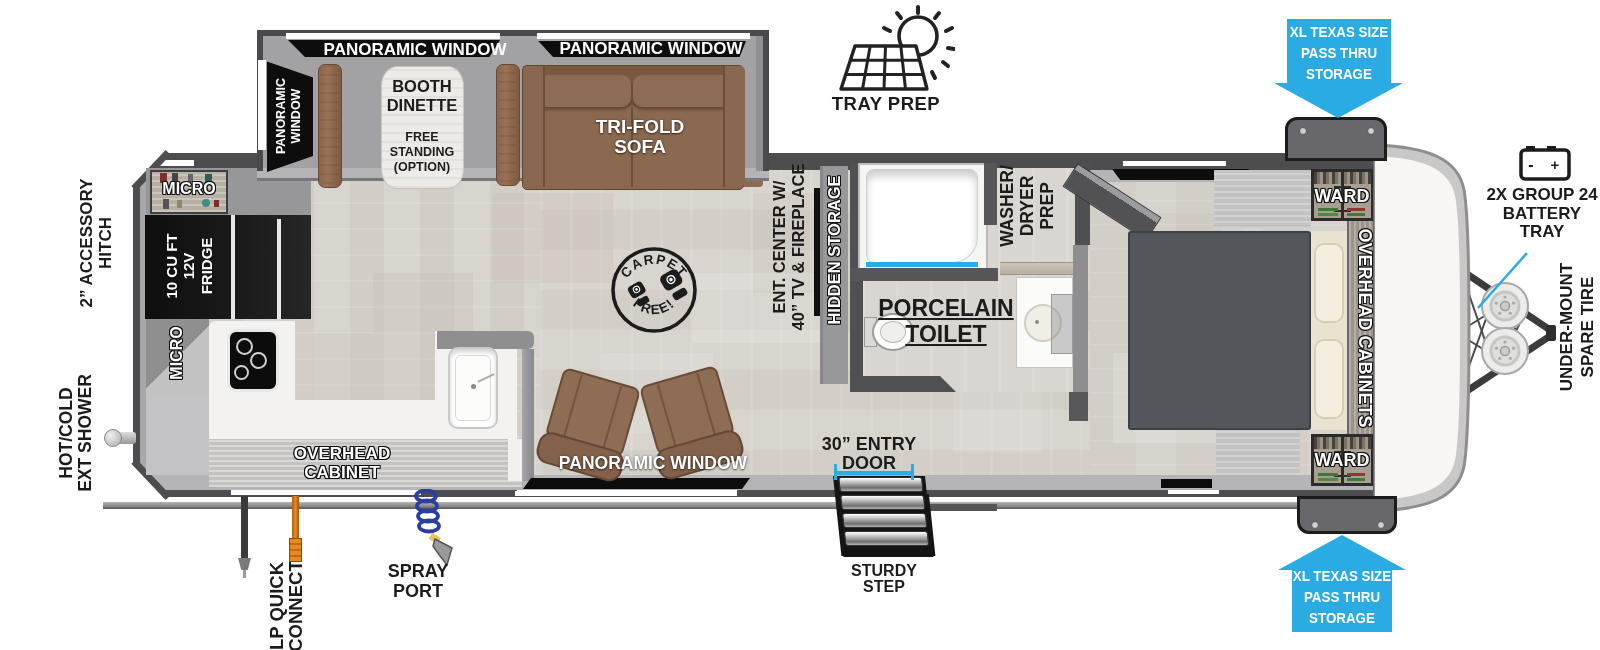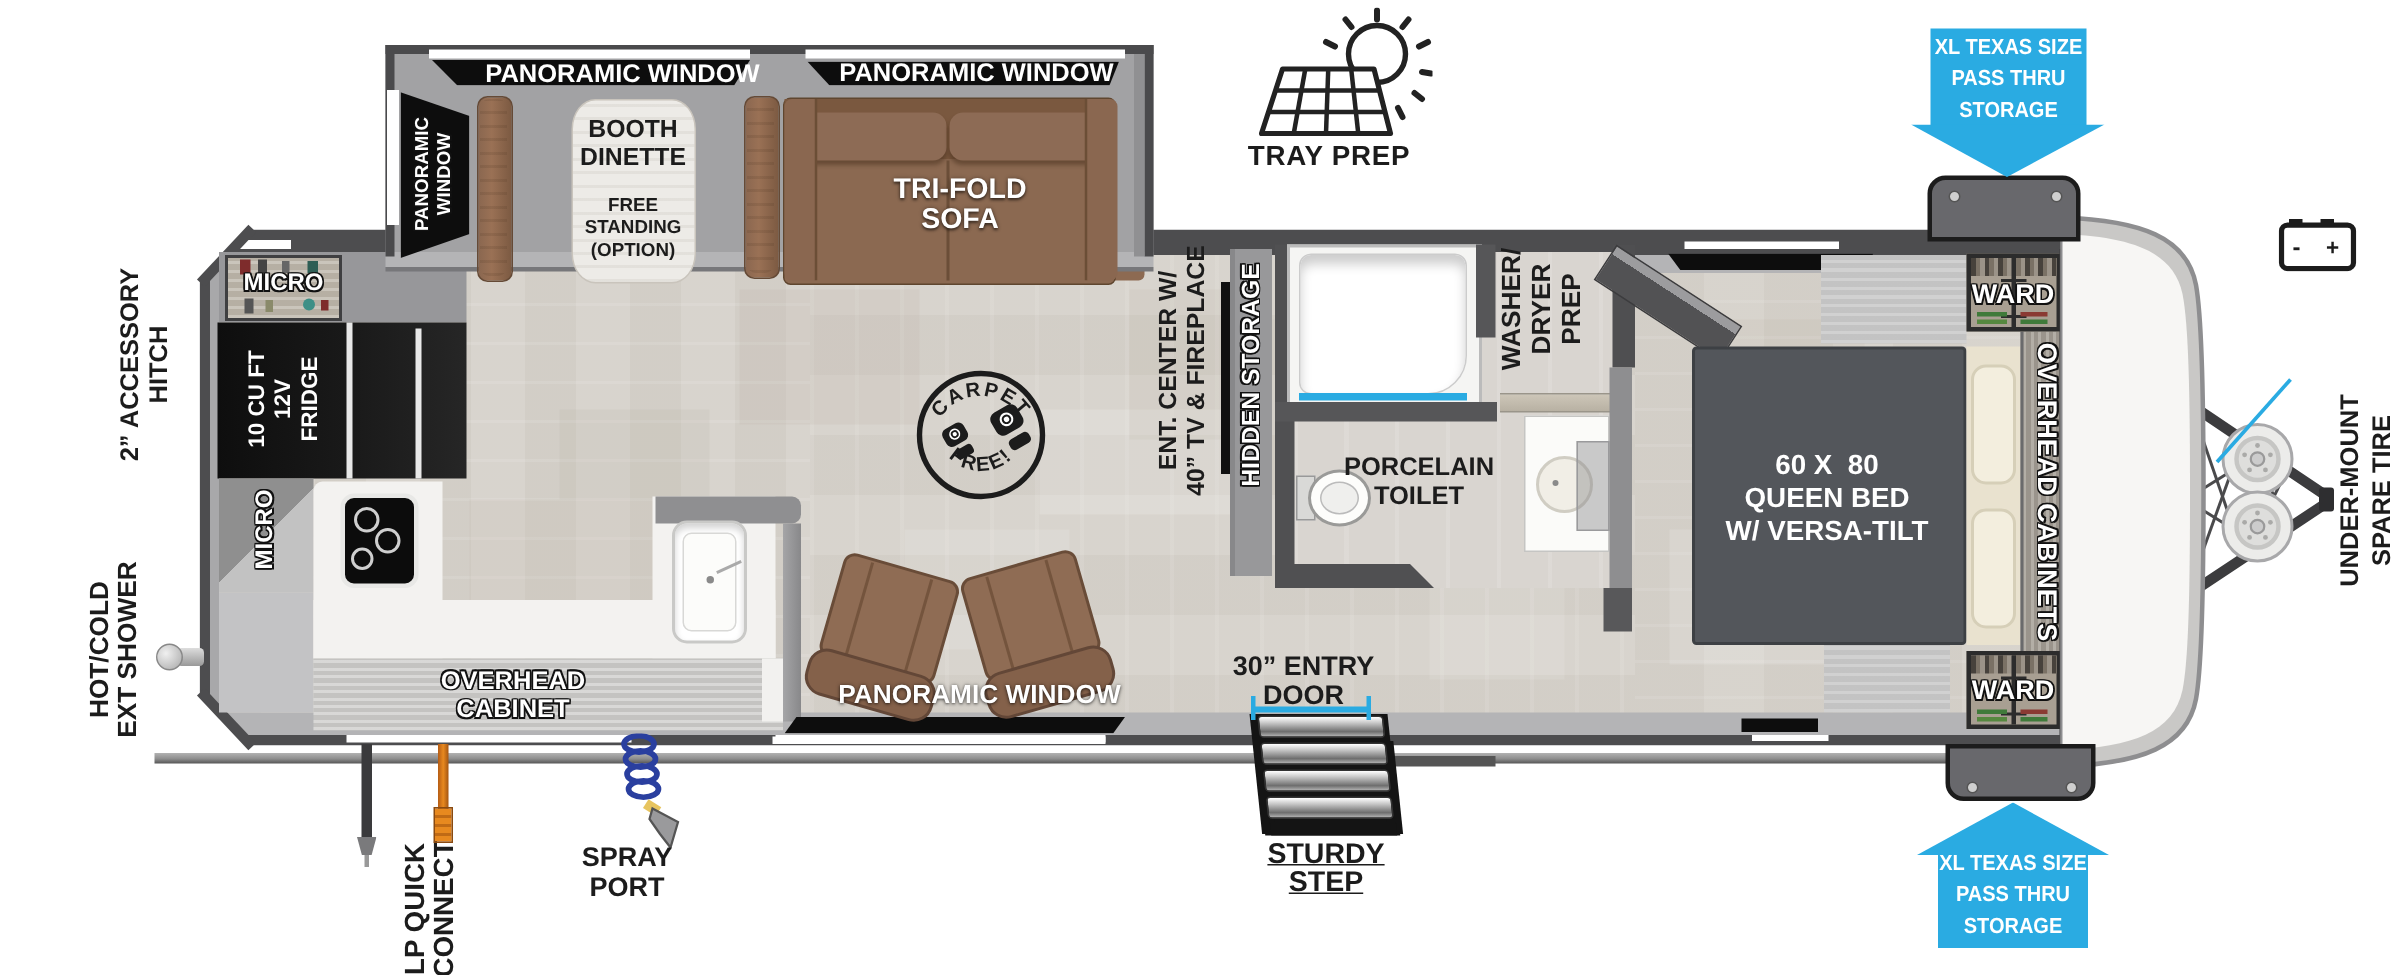--- a/index.html
+++ b/index.html
@@ -158,21 +158,21 @@
 <div class="a" style="left:858px;top:163px;width:130px;height:111px;background:#f5f5f3;border:2px solid #bbb;box-sizing:border-box;"></div>
 <div class="a" style="left:866px;top:169px;width:112px;height:94px;background:#fff;border:1px solid #ccc;border-radius:8px 8px 26px 8px;box-sizing:border-box;box-shadow:inset 0 6px 8px rgba(0,0,0,.2);"></div>
 <div class="a" style="left:866px;top:262px;width:112px;height:5px;background:#2aabe2;"></div>
 
 <div class="a" style="left:850px;top:268px;width:148px;height:13px;background:#565658;"></div>
 <div class="a" style="left:984px;top:163px;width:13px;height:62px;background:#565658;"></div>
 
 <div class="a" style="left:864px;top:317px;width:13px;height:30px;background:#d9d9d7;border:1px solid #999;box-sizing:border-box;"></div>
 <div class="a" style="left:872px;top:313px;width:42px;height:38px;background:#fdfdfb;border:2px solid #9a9a98;border-radius:50%;box-sizing:border-box;"></div>
 <div class="a" style="left:880px;top:321px;width:26px;height:22px;background:#efefed;border:1px solid #bbb;border-radius:50%;box-sizing:border-box;"></div>
-<div class="t" style="left:946px;top:321px;font-size:17px;transform:translate(-50%,-50%);line-height:1.13;">PORCELAIN<br>TOILET</div>
+<div class="t" style="left:946px;top:321px;font-size:23px;transform:translate(-50%,-50%);line-height:1.13;text-decoration:underline;">PORCELAIN<br>TOILET</div>
 
 <div class="a" style="left:850px;top:376px;width:90px;height:16px;background:#505052;"></div>
 <div class="a" style="left:940px;top:376px;width:16px;height:16px;background:#505052;clip-path:polygon(0 0,100% 100%,0 100%);"></div>
 
 <div class="t r90" style="left:1028px;top:206px;font-size:17.5px;line-height:1.14;">WASHER/<br>DRYER<br>PREP</div>
 
 <div class="a" style="left:1000px;top:262px;width:85px;height:13px;background:linear-gradient(180deg,#cdc6b8,#b8b1a3);border-top:1px solid #9a958a;border-bottom:1px solid #9a958a;box-sizing:border-box;"></div>
 <div class="a" style="left:1016px;top:277px;width:57px;height:91px;background:#fbfbf9;border:1px solid #c5c5c3;box-sizing:border-box;"></div>
 <div class="a" style="left:1024px;top:304px;width:38px;height:38px;background:#f1eee6;border:2px solid #d0cdc3;border-radius:50%;box-sizing:border-box;"></div>
 <div class="a" style="left:1035px;top:320px;width:4px;height:4px;background:#8a8a8a;border-radius:50%;"></div>
@@ -183,21 +183,20 @@
 <div class="a" style="left:1069px;top:392px;width:19px;height:29px;background:#58585a;"></div>
 
 <div class="a" style="left:1112px;top:169px;width:137px;height:11px;background:#0d0d0d;clip-path:polygon(0 0,100% 0,94% 100%,6% 100%);"></div>
 
 <div class="a" style="left:1062px;top:188px;width:98px;height:26px;background:linear-gradient(180deg,#9c9c9e 0 6px,#525254 6px);transform:rotate(33deg);border:1px solid #3c3c3e;"></div>
 
 <div class="a" style="left:1214px;top:170px;width:97px;height:59px;background:#c7c7c7 repeating-linear-gradient(0deg,rgba(255,255,255,.18) 0 2px,rgba(0,0,0,.02) 2px 6px);"></div>
 <div class="a" style="left:1216px;top:430px;width:84px;height:45px;background:#c7c7c7 repeating-linear-gradient(0deg,rgba(255,255,255,.18) 0 2px,rgba(0,0,0,.02) 2px 6px);"></div>
 
 <div class="a" style="left:1128px;top:231px;width:183px;height:199px;background:#53565b;border:2px solid #3d4044;box-sizing:border-box;border-radius:3px;"></div>
-<div class="t w" style="left:1218px;top:332px;font-size:18.5px;transform:translate(-50%,-50%);line-height:1.18;">60 X&nbsp; 80<br>QUEEN BED<br>W/ VERSA-TILT</div>
 
 <div class="a" style="left:1311px;top:231px;width:36px;height:199px;background:#e9e2cf;"></div>
 <div class="a" style="left:1314px;top:243px;width:30px;height:80px;background:#f3eede;border:2px solid #d6cfb8;border-radius:10px;box-sizing:border-box;"></div>
 <div class="a" style="left:1314px;top:339px;width:30px;height:80px;background:#f3eede;border:2px solid #d6cfb8;border-radius:10px;box-sizing:border-box;"></div>
 
 <div class="a" style="left:1347px;top:221px;width:34px;height:213px;background:#a29c93 repeating-linear-gradient(90deg,rgba(255,255,255,.18) 0 2px,rgba(0,0,0,.05) 2px 5px);border-left:2px solid #6a6a6c;border-right:2px solid #6a6a6c;box-sizing:border-box;"></div>
 <div class="t w out r90cw" style="left:1364px;top:328px;font-size:18px;">OVERHEAD CABINETS</div>
 
 <div class="a" style="left:1311px;top:169px;width:63px;height:52px;background:#a89f92;border:3px solid #2c2c2c;box-sizing:border-box;">
   <div class="a" style="left:0;top:0;width:57px;height:12px;background:repeating-linear-gradient(90deg,#47423c 0 3px,#7a7165 3px 6px,#9b9388 6px 9px);"></div>
@@ -275,21 +274,21 @@
 <div class="a" style="left:833px;top:476px;width:94px;height:82px;transform:skewX(6deg);transform-origin:top left;z-index:5;">
   <div class="a" style="left:2px;top:0px;width:90px;height:81px;background:#141414;"></div>
   <div class="a" style="left:0px;top:0px;width:9px;height:80px;background:#141414;"></div>
   <div class="a" style="left:84px;top:18px;width:10px;height:62px;background:#141414;"></div>
   <div class="a" style="left:6px;top:72px;width:84px;height:9px;background:#141414;"></div>
   <div class="a" style="left:5px;top:1px;width:84px;height:15px;background:linear-gradient(180deg,#ffffff 0%,#c8c8c8 30%,#6e6e6e 75%,#b5b5b5 100%);border:1px solid #333;border-radius:3px;box-sizing:border-box;"></div>
   <div class="a" style="left:5px;top:19px;width:84px;height:15px;background:linear-gradient(180deg,#ffffff 0%,#c8c8c8 30%,#6e6e6e 75%,#b5b5b5 100%);border:1px solid #333;border-radius:3px;box-sizing:border-box;"></div>
   <div class="a" style="left:5px;top:37px;width:84px;height:15px;background:linear-gradient(180deg,#ffffff 0%,#c8c8c8 30%,#6e6e6e 75%,#b5b5b5 100%);border:1px solid #333;border-radius:3px;box-sizing:border-box;"></div>
   <div class="a" style="left:5px;top:55px;width:84px;height:15px;background:linear-gradient(180deg,#ffffff 0%,#c8c8c8 30%,#6e6e6e 75%,#b5b5b5 100%);border:1px solid #333;border-radius:3px;box-sizing:border-box;"></div>
 </div>
-<div class="t" style="left:884px;top:579px;font-size:19px;transform:translate(-50%,-50%);line-height:1.0;text-decoration:underline;">STURDY<br>STEP</div>
+<div class="t" style="left:884px;top:579px;font-size:16px;transform:translate(-50%,-50%);line-height:1.0;">STURDY<br>STEP</div>
 
 <svg class="a" style="left:1440px;top:240px;" width="125" height="180" viewBox="0 0 125 180">
   <rect x="15" y="22" width="7" height="140" fill="#434345"></rect>
   <defs>
         <clipPath id="tri">
           <polygon points="18,30 112,93 18,155"></polygon>
         </clipPath>
       </defs>
       <g stroke="#4a4a4c" stroke-width="2" clip-path="url(#tri)">
     <line x1="22" y1="34" x2="60" y2="144"></line>
@@ -351,20 +350,21 @@
 <div class="a" style="left:1292px;top:570px;width:100px;height:62px;background:#2aabe2;"></div>
 <div class="t w" style="left:1342px;top:597px;font-size:14.5px;transform:translate(-50%,-50%) scaleX(.92);line-height:1.44;z-index:6;">XL TEXAS SIZE<br>PASS THRU<br>STORAGE</div>
 
 <svg class="a" style="left:1519px;top:145px;" width="52" height="36" viewBox="0 0 52 36">
   <rect x="7" y="1" width="9" height="5" fill="#1c1c1c"></rect>
   <rect x="28" y="1" width="9" height="5" fill="#1c1c1c"></rect>
   <rect x="2" y="5" width="48" height="29" rx="4" fill="#fff" stroke="#1c1c1c" stroke-width="3.5"></rect>
   <text x="12" y="25" font-size="16" font-family="Liberation Sans" font-weight="bold" fill="#1c1c1c" text-anchor="middle">-</text>
   <text x="36" y="25" font-size="15" font-family="Liberation Sans" font-weight="bold" fill="#1c1c1c" text-anchor="middle">+</text>
 </svg>
+<div class="t" style="left:1542px;top:214px;font-size:17px;transform:translate(-50%,-50%);line-height:1.1;">2X GROUP 24<br>BATTERY<br>TRAY</div>
 <svg class="a" style="left:1470px;top:245px;" width="70" height="70" viewBox="0 0 70 70">
       <line x1="57" y1="8" x2="8" y2="63" stroke="#2aabe2" stroke-width="2.5"></line>
     </svg>
 <div class="t r90" style="left:1578px;top:327px;font-size:17px;line-height:1.22;">UNDER-MOUNT<br>SPARE TIRE</div>
 
 <svg class="a" style="left:825px;top:5px;" width="130" height="92" viewBox="0 0 130 92">
   <g stroke="#222" stroke-width="4" stroke-linecap="round">
     <line x1="93" y1="8" x2="93" y2="2"></line>
     <line x1="110" y1="13" x2="114" y2="8"></line>
     <line x1="121" y1="26" x2="127" y2="23"></line>

